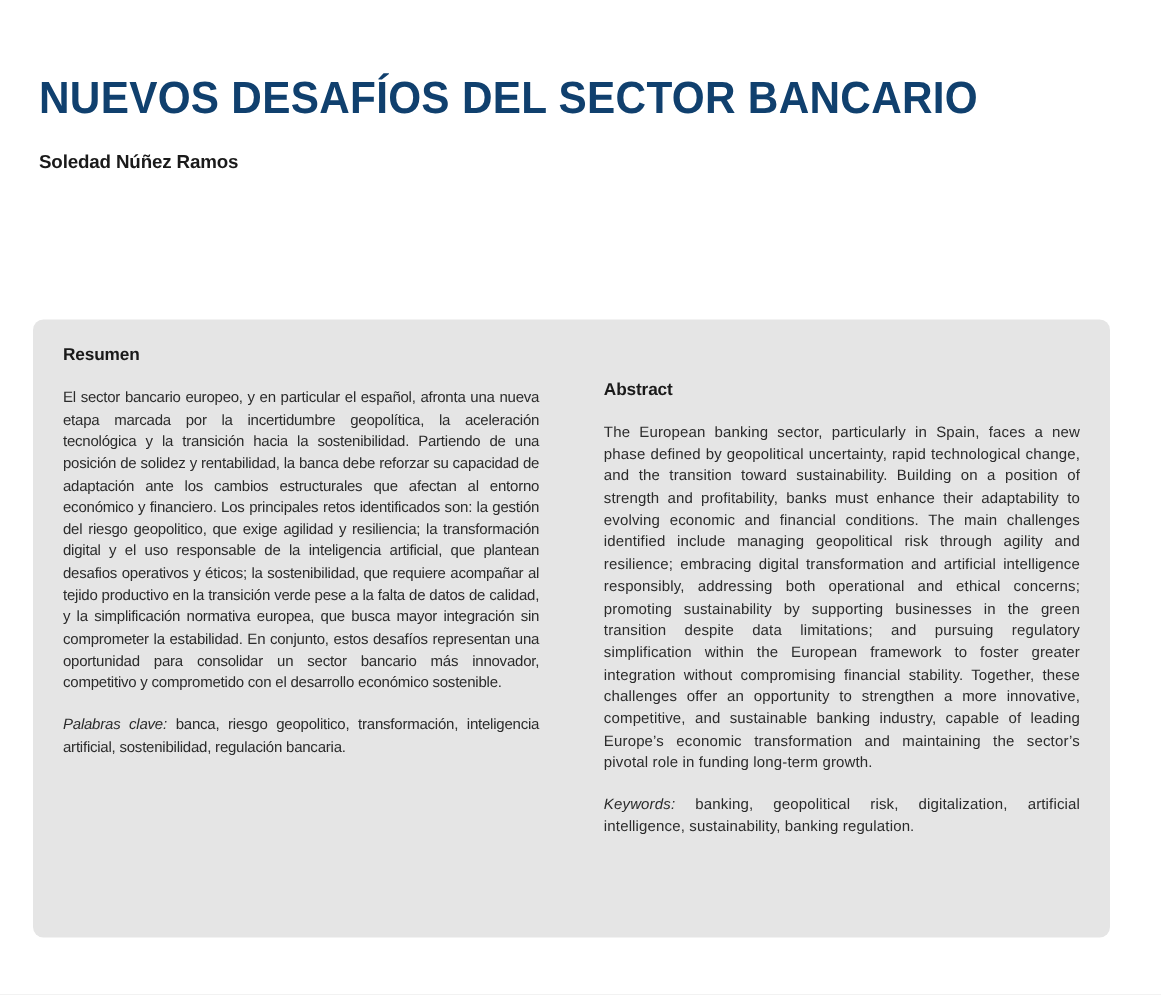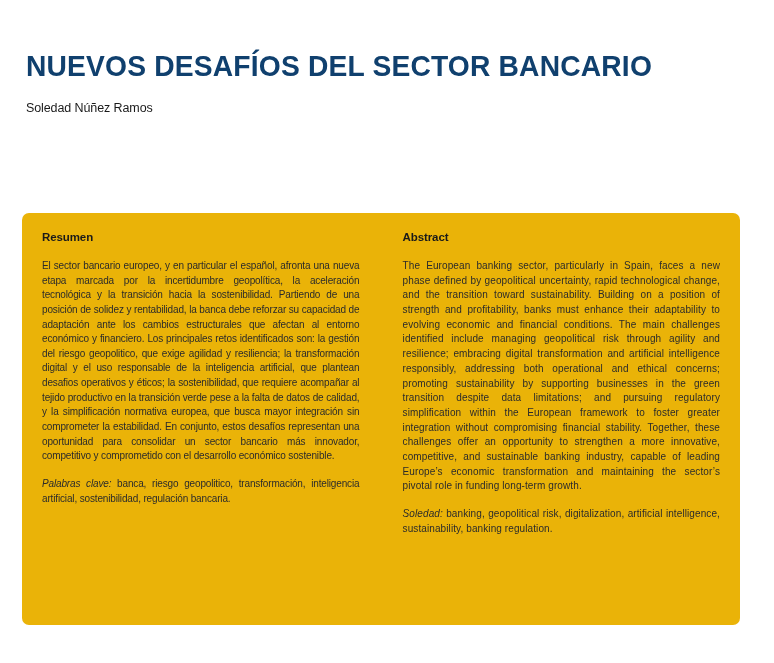--- a/index.html
+++ b/index.html
@@ -39,42 +39,42 @@
 
   
   .author-block {
     position: absolute;
     left: 26px;
     top: 100px;
     width: 500px;
   }
   .author-name {
     font-size: 12.5px;
-    font-weight: normal;
+    font-weight: bold;
     color: #1a1a1a;
     line-height: 1.35;
     letter-spacing: -0.1px;
   }
   .author-affil {
     font-size: 10.5px;
     font-style: italic;
     color: #3a3a3a;
     line-height: 1.4;
     margin-top: 2px;
     letter-spacing: -0.05px;
   }
 
   
   .abstract-panel {
     position: absolute;
     left: 22px;
     top: 213px;
     width: 718px;
     height: 412px;
-    background: #eab308;
+    background: #e5e5e5;
     border-radius: 7px;
     box-sizing: border-box;
   }
 
   .columns {
     position: absolute;
     left: 0;
     top: 0;
     width: 100%;
     height: 100%;
@@ -89,20 +89,21 @@
   .col-es {
     width: 344px;
     padding-right: 12px;
   }
   .col-gap {
     width: 20px;
   }
   .col-en {
     width: 344px;
     padding-left: 12px;
+    margin-top: 23px;
   }
 
   .col-heading {
     font-size: 11.5px;
     font-weight: bold;
     color: #1a1a1a;
     letter-spacing: -0.1px;
     margin-bottom: 16px;
   }
 
@@ -151,19 +152,19 @@
         <div class="col-heading">Resumen</div>
         <p class="body-text">El sector bancario europeo, y en particular el español, afronta una nueva etapa marcada por la incertidumbre geopolítica, la aceleración tecnológica y la transición hacia la sostenibilidad. Partiendo de una posición de solidez y rentabilidad, la banca debe reforzar su capacidad de adaptación ante los cambios estructurales que afectan al entorno económico y financiero. Los principales retos identificados son: la gestión del riesgo geopolitico, que exige agilidad y resiliencia; la transformación digital y el uso responsable de la inteligencia artificial, que plantean desafios operativos y éticos; la sostenibilidad, que requiere acompañar al tejido productivo en la transición verde pese a la falta de datos de calidad, y la simplificación normativa europea, que busca mayor integración sin comprometer la estabilidad. En conjunto, estos desafíos representan una oportunidad para consolidar un sector bancario más innovador, competitivo y comprometido con el desarrollo económico sostenible.</p>
         <p class="body-text"><span class="kw-label">Palabras clave:</span><span> banca, riesgo geopolitico, transformación, inteligencia artificial, sostenibilidad, regulación bancaria.</span></p>
       </div>
 
       <div class="col-gap"></div>
 
       <div class="col col-en">
         <div class="col-heading">Abstract</div>
         <p class="body-text">The European banking sector, particularly in Spain, faces a new phase defined by geopolitical uncertainty, rapid technological change, and the transition toward sustainability. Building on a position of strength and profitability, banks must enhance their adaptability to evolving economic and financial conditions. The main challenges identified include managing geopolitical risk through agility and resilience; embracing digital transformation and artificial intelligence responsibly, addressing both operational and ethical concerns; promoting sustainability by supporting businesses in the green transition despite data limitations; and pursuing regulatory simplification within the European framework to foster greater integration without compromising financial stability. Together, these challenges offer an opportunity to strengthen a more innovative, competitive, and sustainable banking industry, capable of leading Europe’s economic transformation and maintaining the sector’s pivotal role in funding long-term growth.</p>
-        <p class="body-text"><span class="kw-label">Soledad:</span><span> banking, geopolitical risk, digitalization, artificial intelligence, sustainability, banking regulation.</span></p>
+        <p class="body-text"><span class="kw-label">Keywords:</span><span> banking, geopolitical risk, digitalization, artificial intelligence, sustainability, banking regulation.</span></p>
       </div>
 
     </div>
   </div>
 
 </div>
 
 </body></html>

